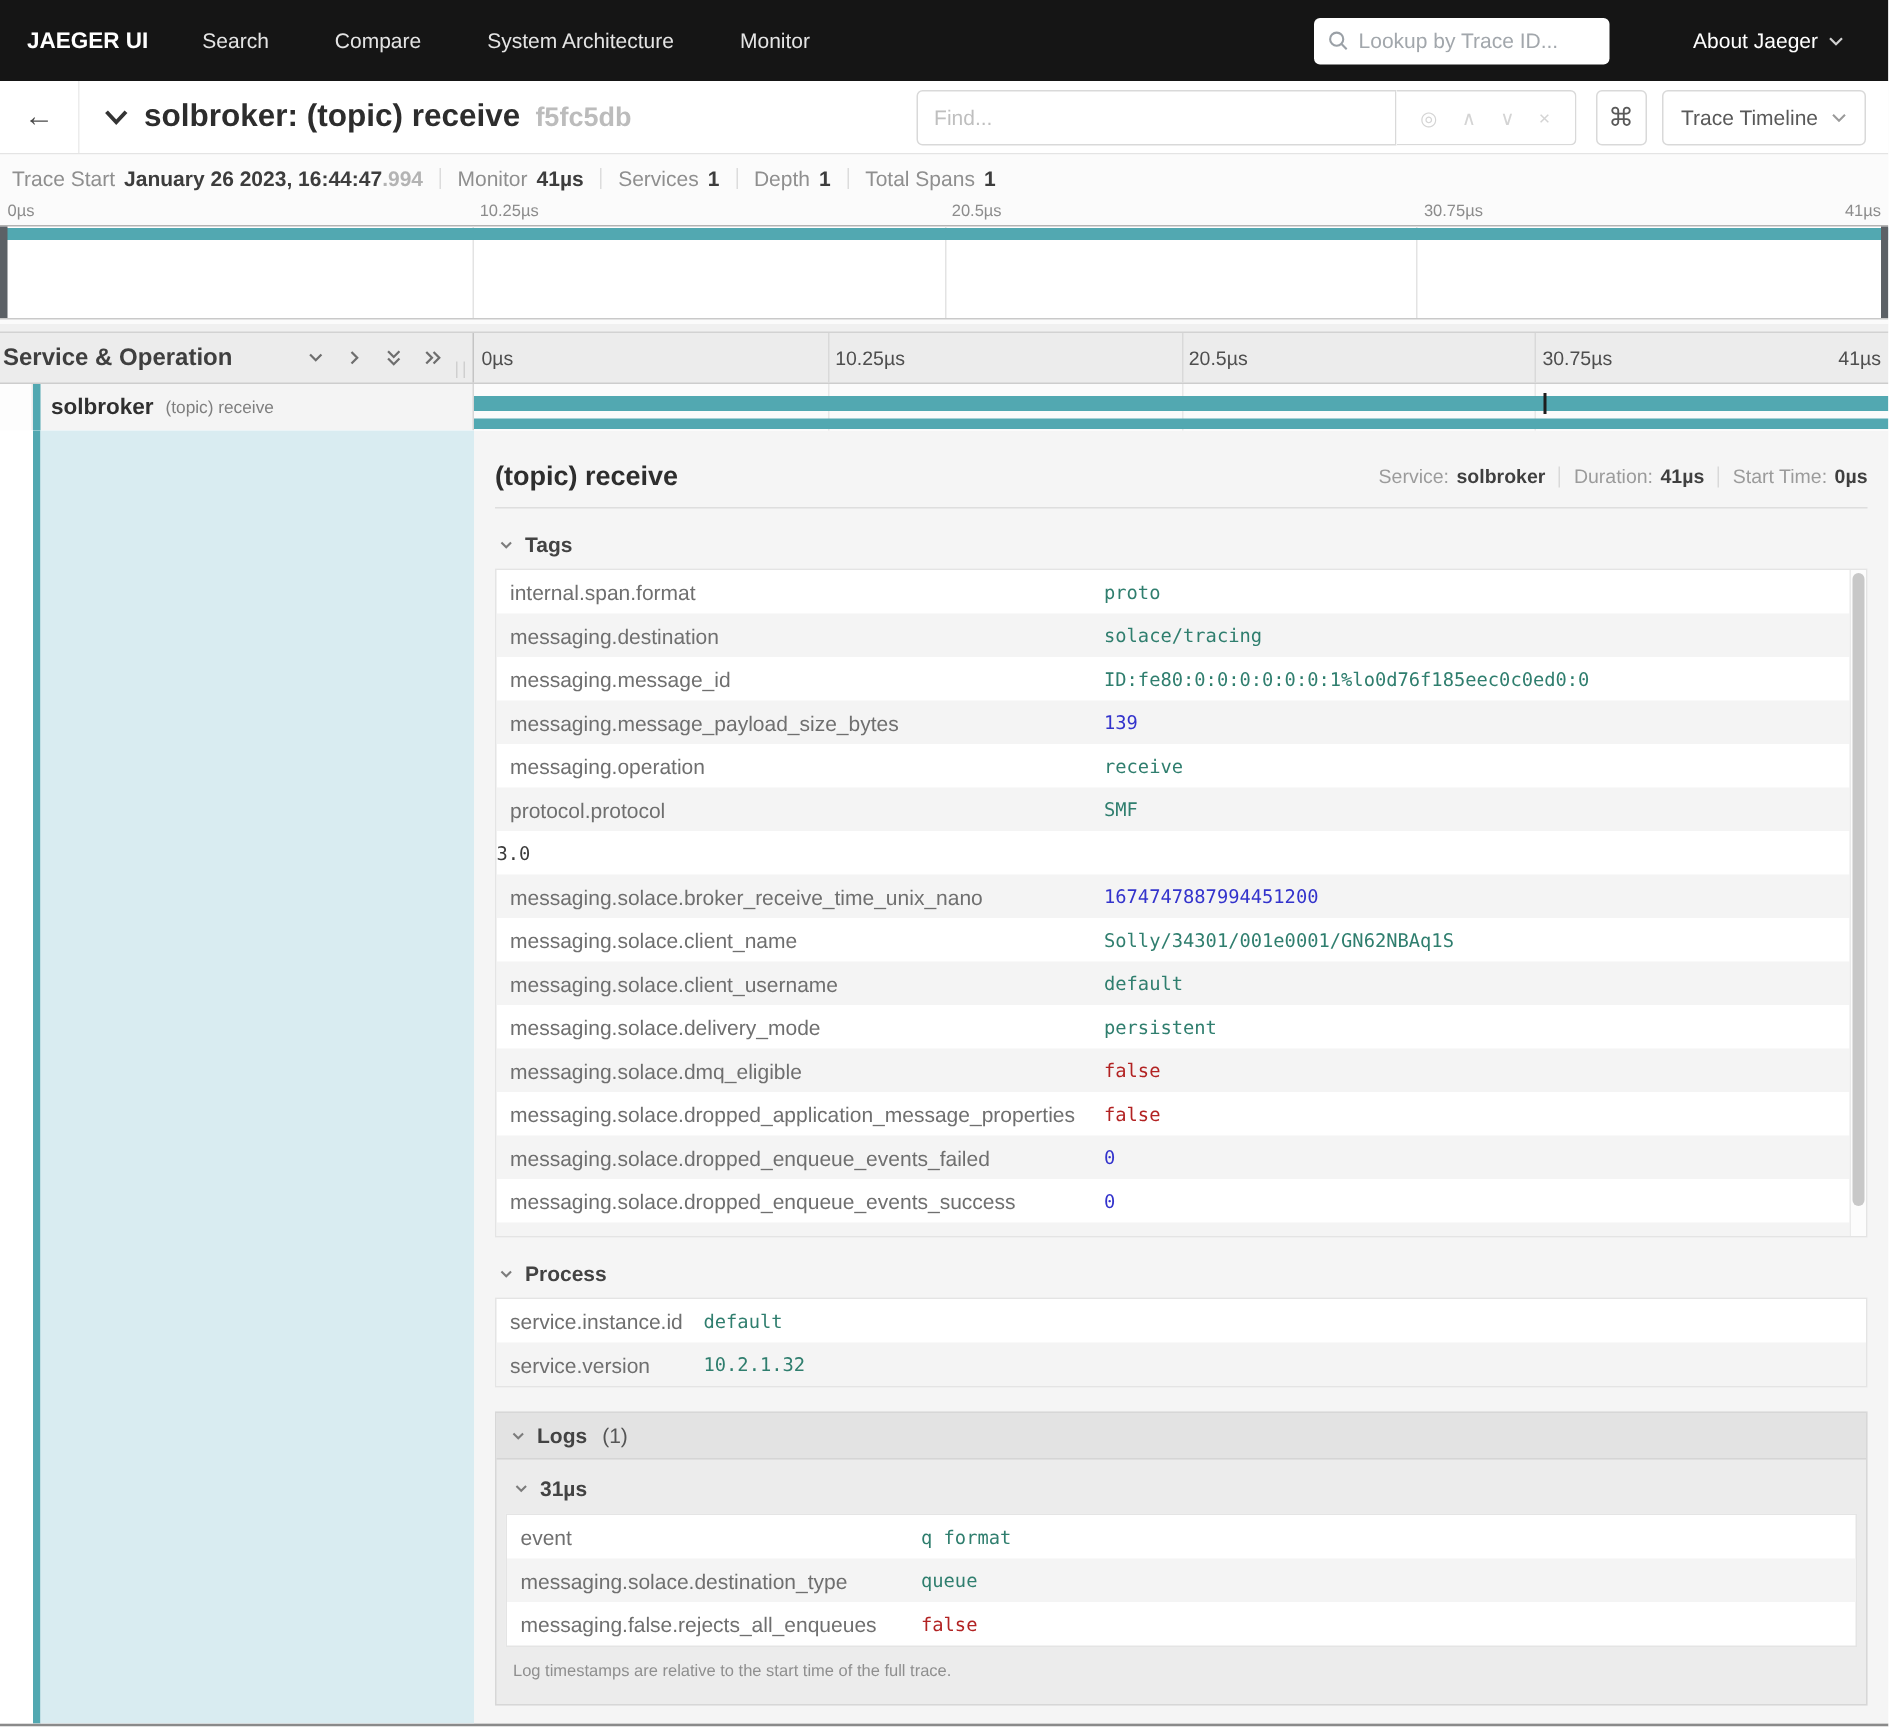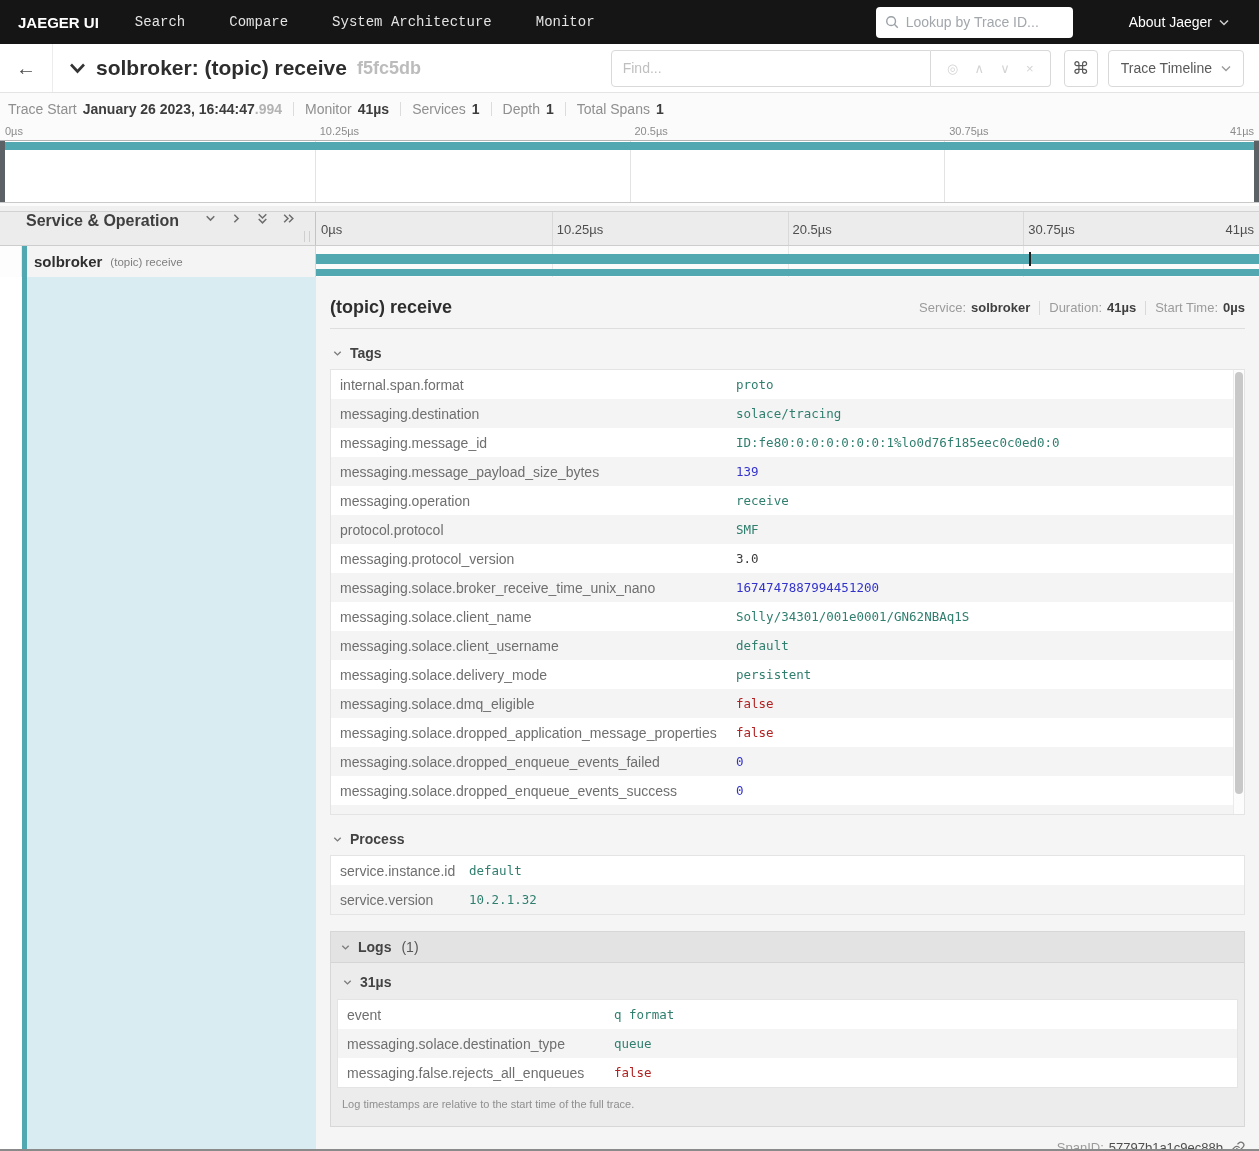--- a/index.html
+++ b/index.html
@@ -1,24 +1,24 @@
 <!DOCTYPE html>
 <html><head>
 <meta charset="utf-8">
 <style>
   * { margin:0; padding:0; box-sizing:border-box; }
   html,body { background:#ffffff; }
   body { font-family:"Liberation Sans", sans-serif; width:1259px; }
   .root { width:1259px; height:1151px; display:flex; flex-direction:column; overflow:hidden; border-bottom:2px solid #8a8a8a; }
 
   
-  .topnav { height:44px; background:#151515; display:flex; align-items:center; padding:0 16px 0 18px; flex-shrink:0; }
+  .topnav { height:54px; background:#151515; display:flex; align-items:center; padding:0 16px 0 18px; flex-shrink:0; }
   .brand { color:#ffffff; font-weight:700; font-size:15px; margin-right:36px; cursor:pointer; }
   .navlinks { display:flex; gap:44px; }
-  .navlink { color:#e4e4e4; font-size:14px; cursor:pointer;font-family:Liberation Mono, monospace; }
+  .navlink { color:#e4e4e4; font-size:14px; cursor:pointer; }
   .lookup { margin-left:auto; width:197px; height:31px; background:#ffffff; border-radius:4px; display:flex; align-items:center; padding:0 9px; gap:7px; }
   .lookup input { border:none; outline:none; width:100%; font-size:14px; color:#444; font-family:"Liberation Sans",sans-serif; }
   .lookup input::placeholder { color:#a2a7ac; }
   .about { margin-left:56px; margin-right:14px; color:#ffffff; font-size:14px; display:flex; align-items:center; gap:7px; cursor:pointer; }
 
   
   .trace-header { height:49px; background:#fff; border-bottom:1px solid #e4e4e4; display:flex; align-items:center; flex-shrink:0; }
   .back-btn { width:53px; height:100%; border-right:1px solid #ececec; display:flex; align-items:center; justify-content:center; font-size:20px; color:#4a4a4a; cursor:pointer; background:#fff; }
   .collapse-toggle { margin-left:16px; display:flex; align-items:center; color:#343434; cursor:pointer; }
   .trace-title { font-size:21px; font-weight:700; color:#2d2d2d; margin-left:10px; }
@@ -44,21 +44,21 @@
   .mini-canvas { position:absolute; top:16px; left:0; right:0; bottom:3px; background:#fff; border-top:1px solid #b3b3b3; border-bottom:1px solid #c9c9c9; cursor:crosshair; }
   .vgrid { position:absolute; top:0; bottom:0; width:1px; background:#e3e3e3; }
   .g25 { left:25%; } .g50 { left:50%; } .g75 { left:75%; }
   .mini-span { position:absolute; top:1px; left:0; right:0; height:8px; background:#52a8b1; }
   .mini-handle { position:absolute; top:0; bottom:0; width:5px; background:#5c6166; cursor:ew-resize; }
   .mini-handle.left { left:0; } .mini-handle.right { right:0; }
   .gap-strip { height:6px; background:#f0f0f0; border-bottom:1px solid #d2d2d2; flex-shrink:0; }
 
   
   .tl-header { height:34px; display:flex; background:#ececec; border-bottom:1px solid #cdcdcd; flex-shrink:0; }
-  .tl-left { width:316px; flex-shrink:0; display:flex; align-items:flex-start; padding-left:26px; border-right:1px solid #c4c4c4; position:relative; }
+  .tl-left { width:316px; flex-shrink:0; display:flex; align-items:center; padding-left:2px; border-right:1px solid #c4c4c4; position:relative; }
   .tl-left-title { font-size:16px; font-weight:700; color:#3f3f3f; }
   .tl-icons { margin-left:auto; margin-right:20px; display:flex; gap:13px; color:#6e6e6e; align-items:center; }
   .tl-icons span { cursor:pointer; display:flex; }
   .grip { position:absolute; right:5px; bottom:3px; width:6px; height:11px; border-left:1.5px solid #cfcfcf; border-right:1.5px solid #cfcfcf; cursor:col-resize; }
   .tl-right { flex:1; position:relative; font-size:13px; color:#4e4e4e; }
   .tick-label { position:absolute; padding-left:5px; white-space:nowrap; }
   .tick-label.last { padding-left:0; padding-right:5px; }
   .tl-right .tick-label { top:50%; transform:translateY(-50%); }
   .mini-ruler .tick-label { top:1px; }
 
@@ -330,21 +330,20 @@
           </div>
           <div class="kv-row">
             <div class="kv-key">messaging.operation</div>
             <div class="kv-val v-string">receive</div>
           </div>
           <div class="kv-row">
             <div class="kv-key">protocol.protocol</div>
             <div class="kv-val v-string">SMF</div>
           </div>
           <div class="kv-row">
-            <div class="kv-key">messaging.protocol_version</div>
             <div class="kv-val v-plain">3.0</div>
           </div>
           <div class="kv-row">
             <div class="kv-key">messaging.solace.broker_receive_time_unix_nano</div>
             <div class="kv-val v-number">1674747887994451200</div>
           </div>
           <div class="kv-row">
             <div class="kv-key">messaging.solace.client_name</div>
             <div class="kv-val v-string">Solly/34301/001e0001/GN62NBAq1S</div>
           </div>

